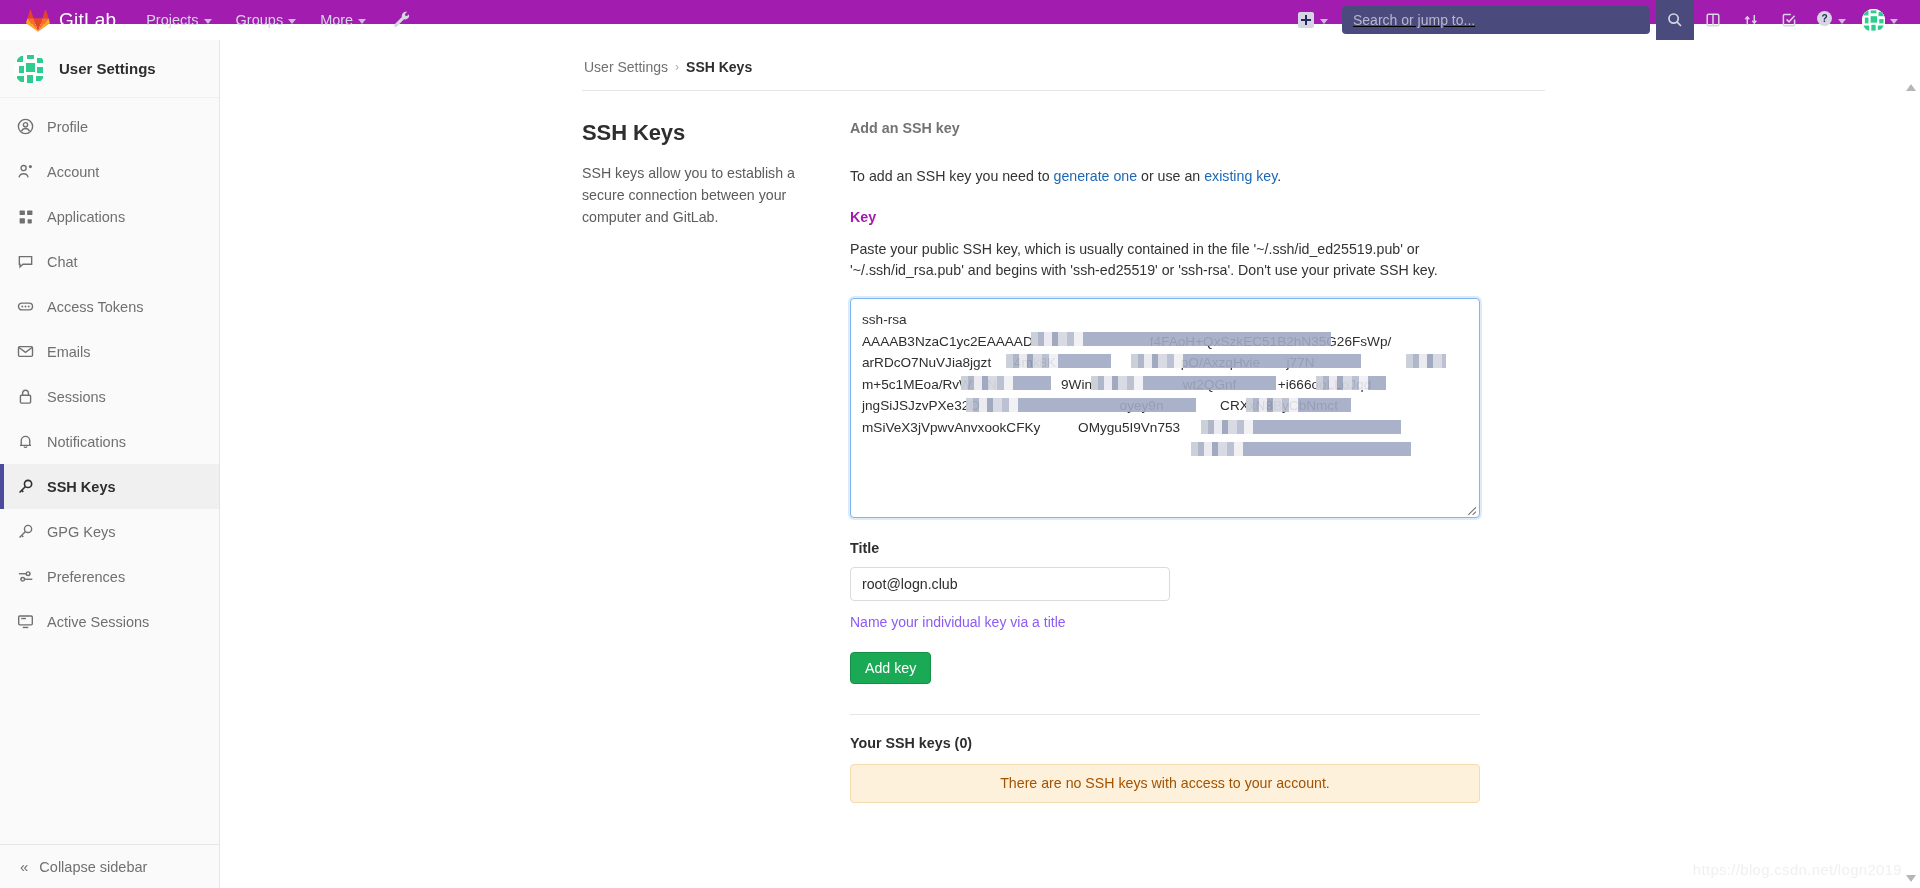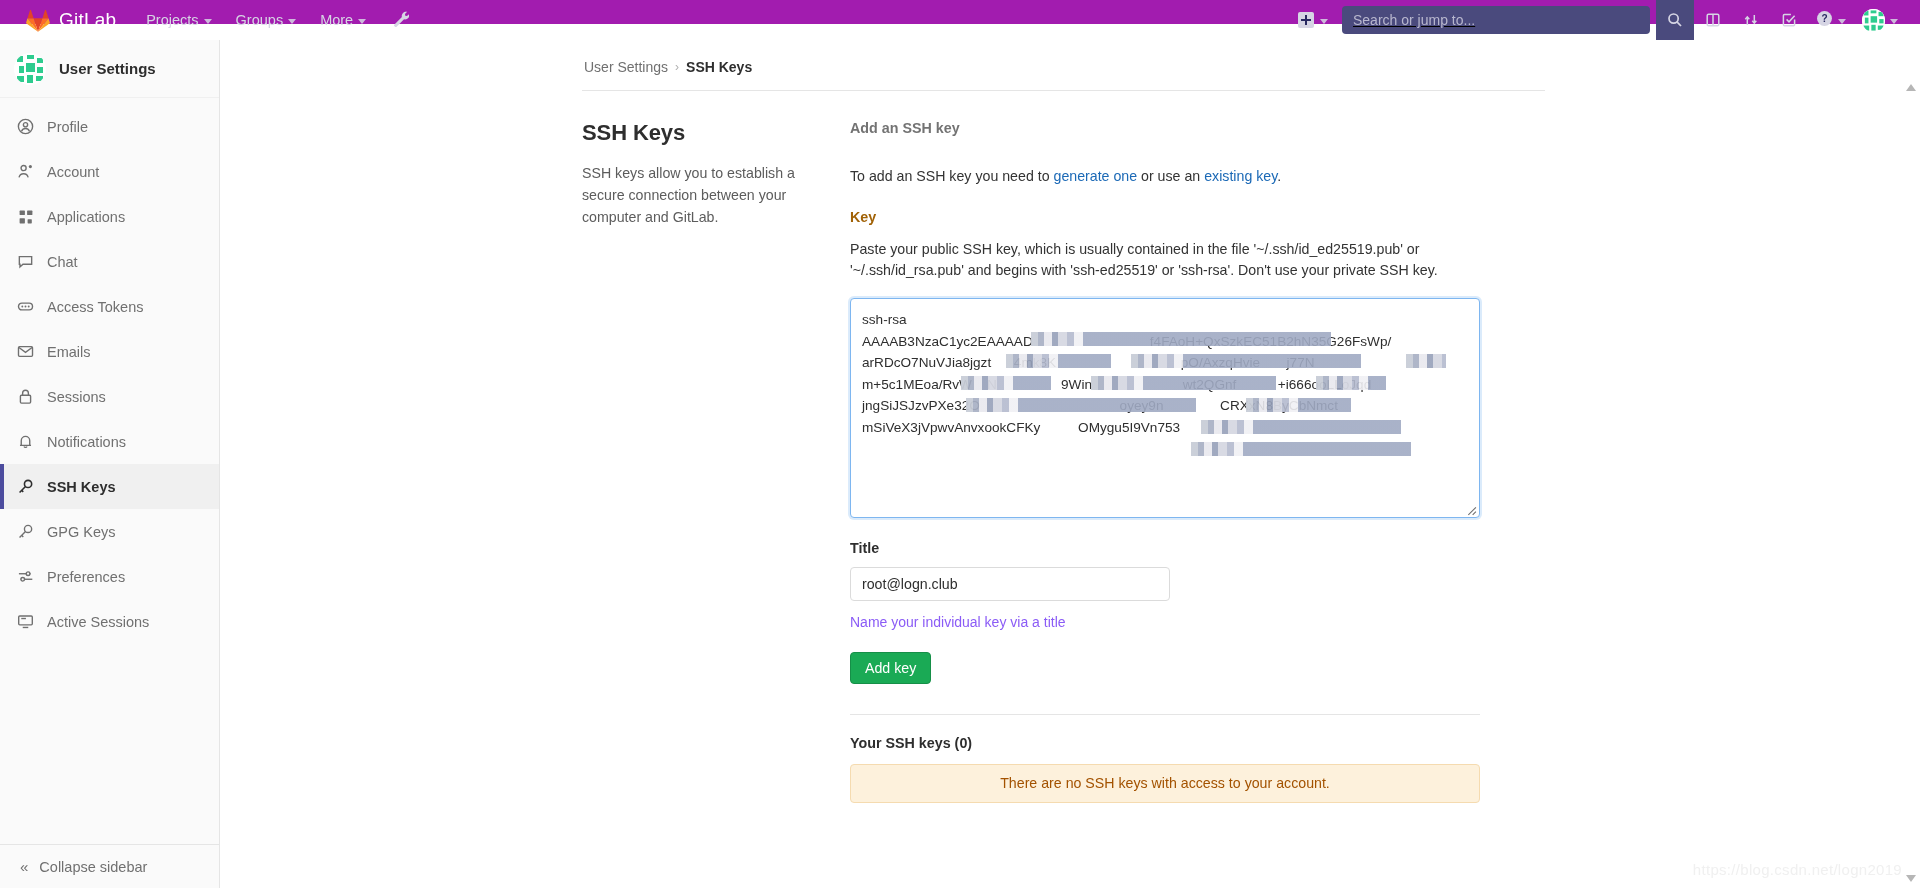--- a/index.html
+++ b/index.html
@@ -158,21 +158,21 @@
   #sec-title { font-size: 22px; font-weight: bold; color: #2e2e2e; letter-spacing: -.1px; }
   #sec-desc {
     font-size: 14.2px; color: #5c5c5c; line-height: 1.55;
     margin-top: 16px; max-width: 260px;
   }
   #right-col { width: 630px; flex: none; }
 
   .form-head { font-size: 14.3px; font-weight: bold; color: #737373; }
   .form-para { font-size: 14.2px; color: #333; margin-top: 30px; line-height: 1.45; }
   .form-para a { color: #1b69b6; text-decoration: none; cursor: pointer; }
-  .label-key { font-size: 14.3px; font-weight: bold; color: #a16207; margin-top: 22px; }
+  .label-key { font-size: 14.3px; font-weight: bold; color: #a21caf; margin-top: 22px; }
   .help-para {
     font-size: 14.2px; color: #333; margin-top: 14px; line-height: 1.5;
     max-width: 625px;
   }
 
   #key-textarea-wrap {
     margin-top: 17px; width: 630px; height: 220px;
     border: 1px solid #7eb6f0; border-radius: 4px;
     box-shadow: 0 0 0 2px rgba(126,182,240,.28);
     background: #fff; position: relative; overflow: hidden;

